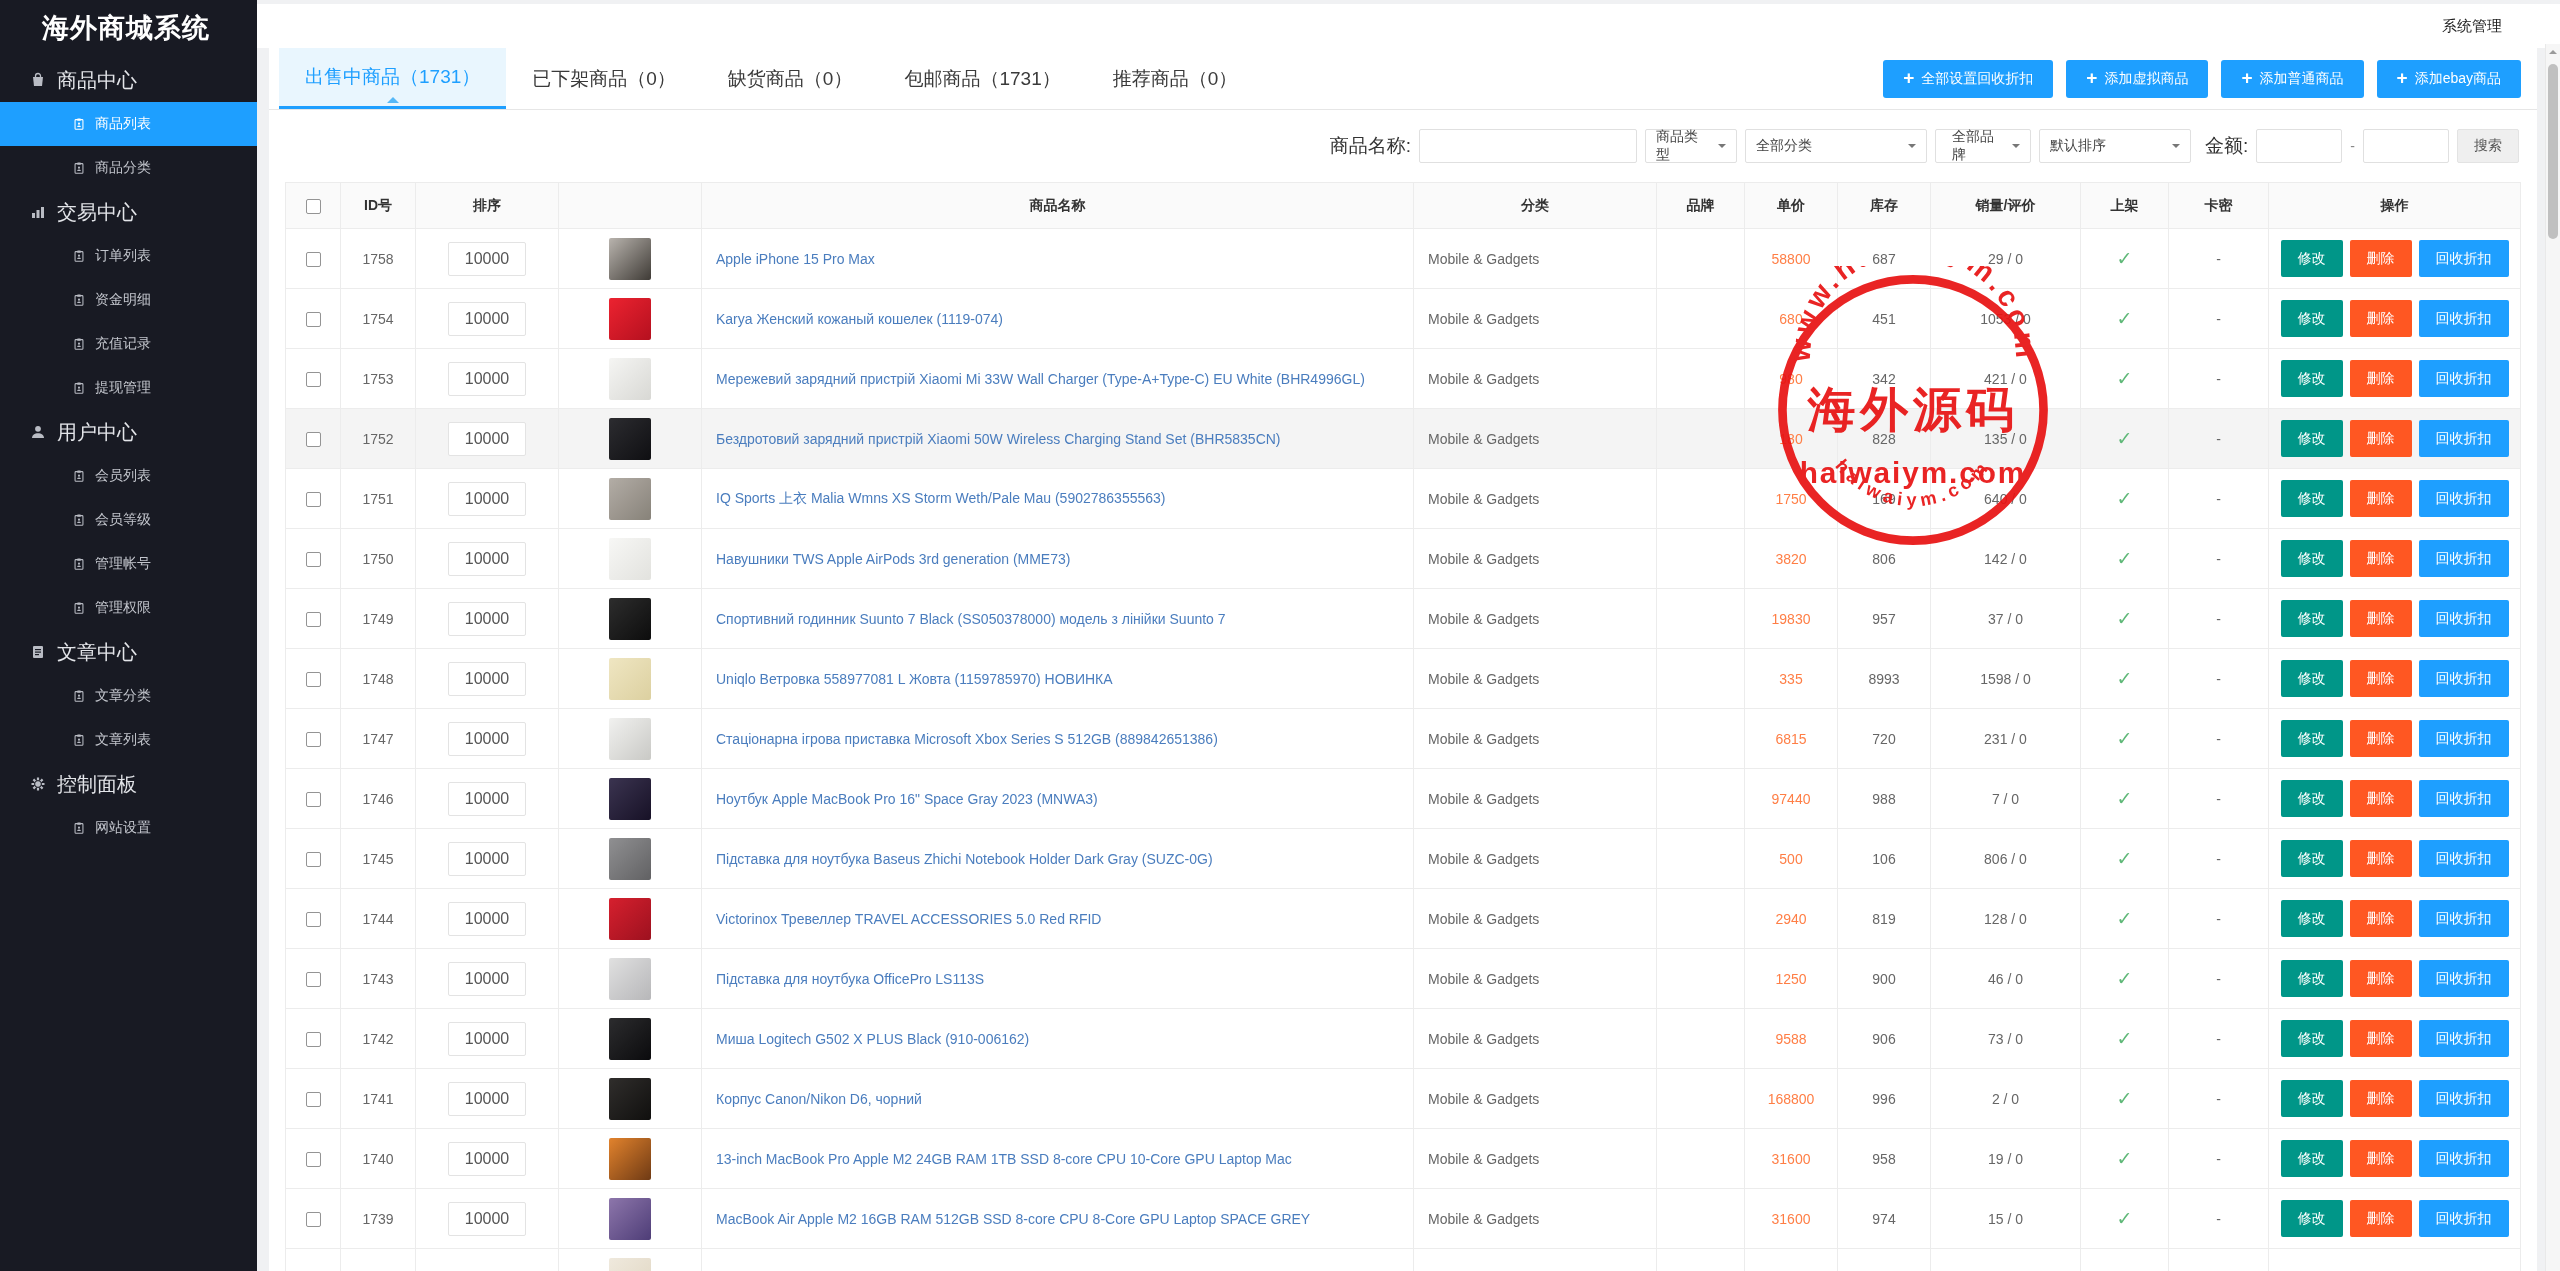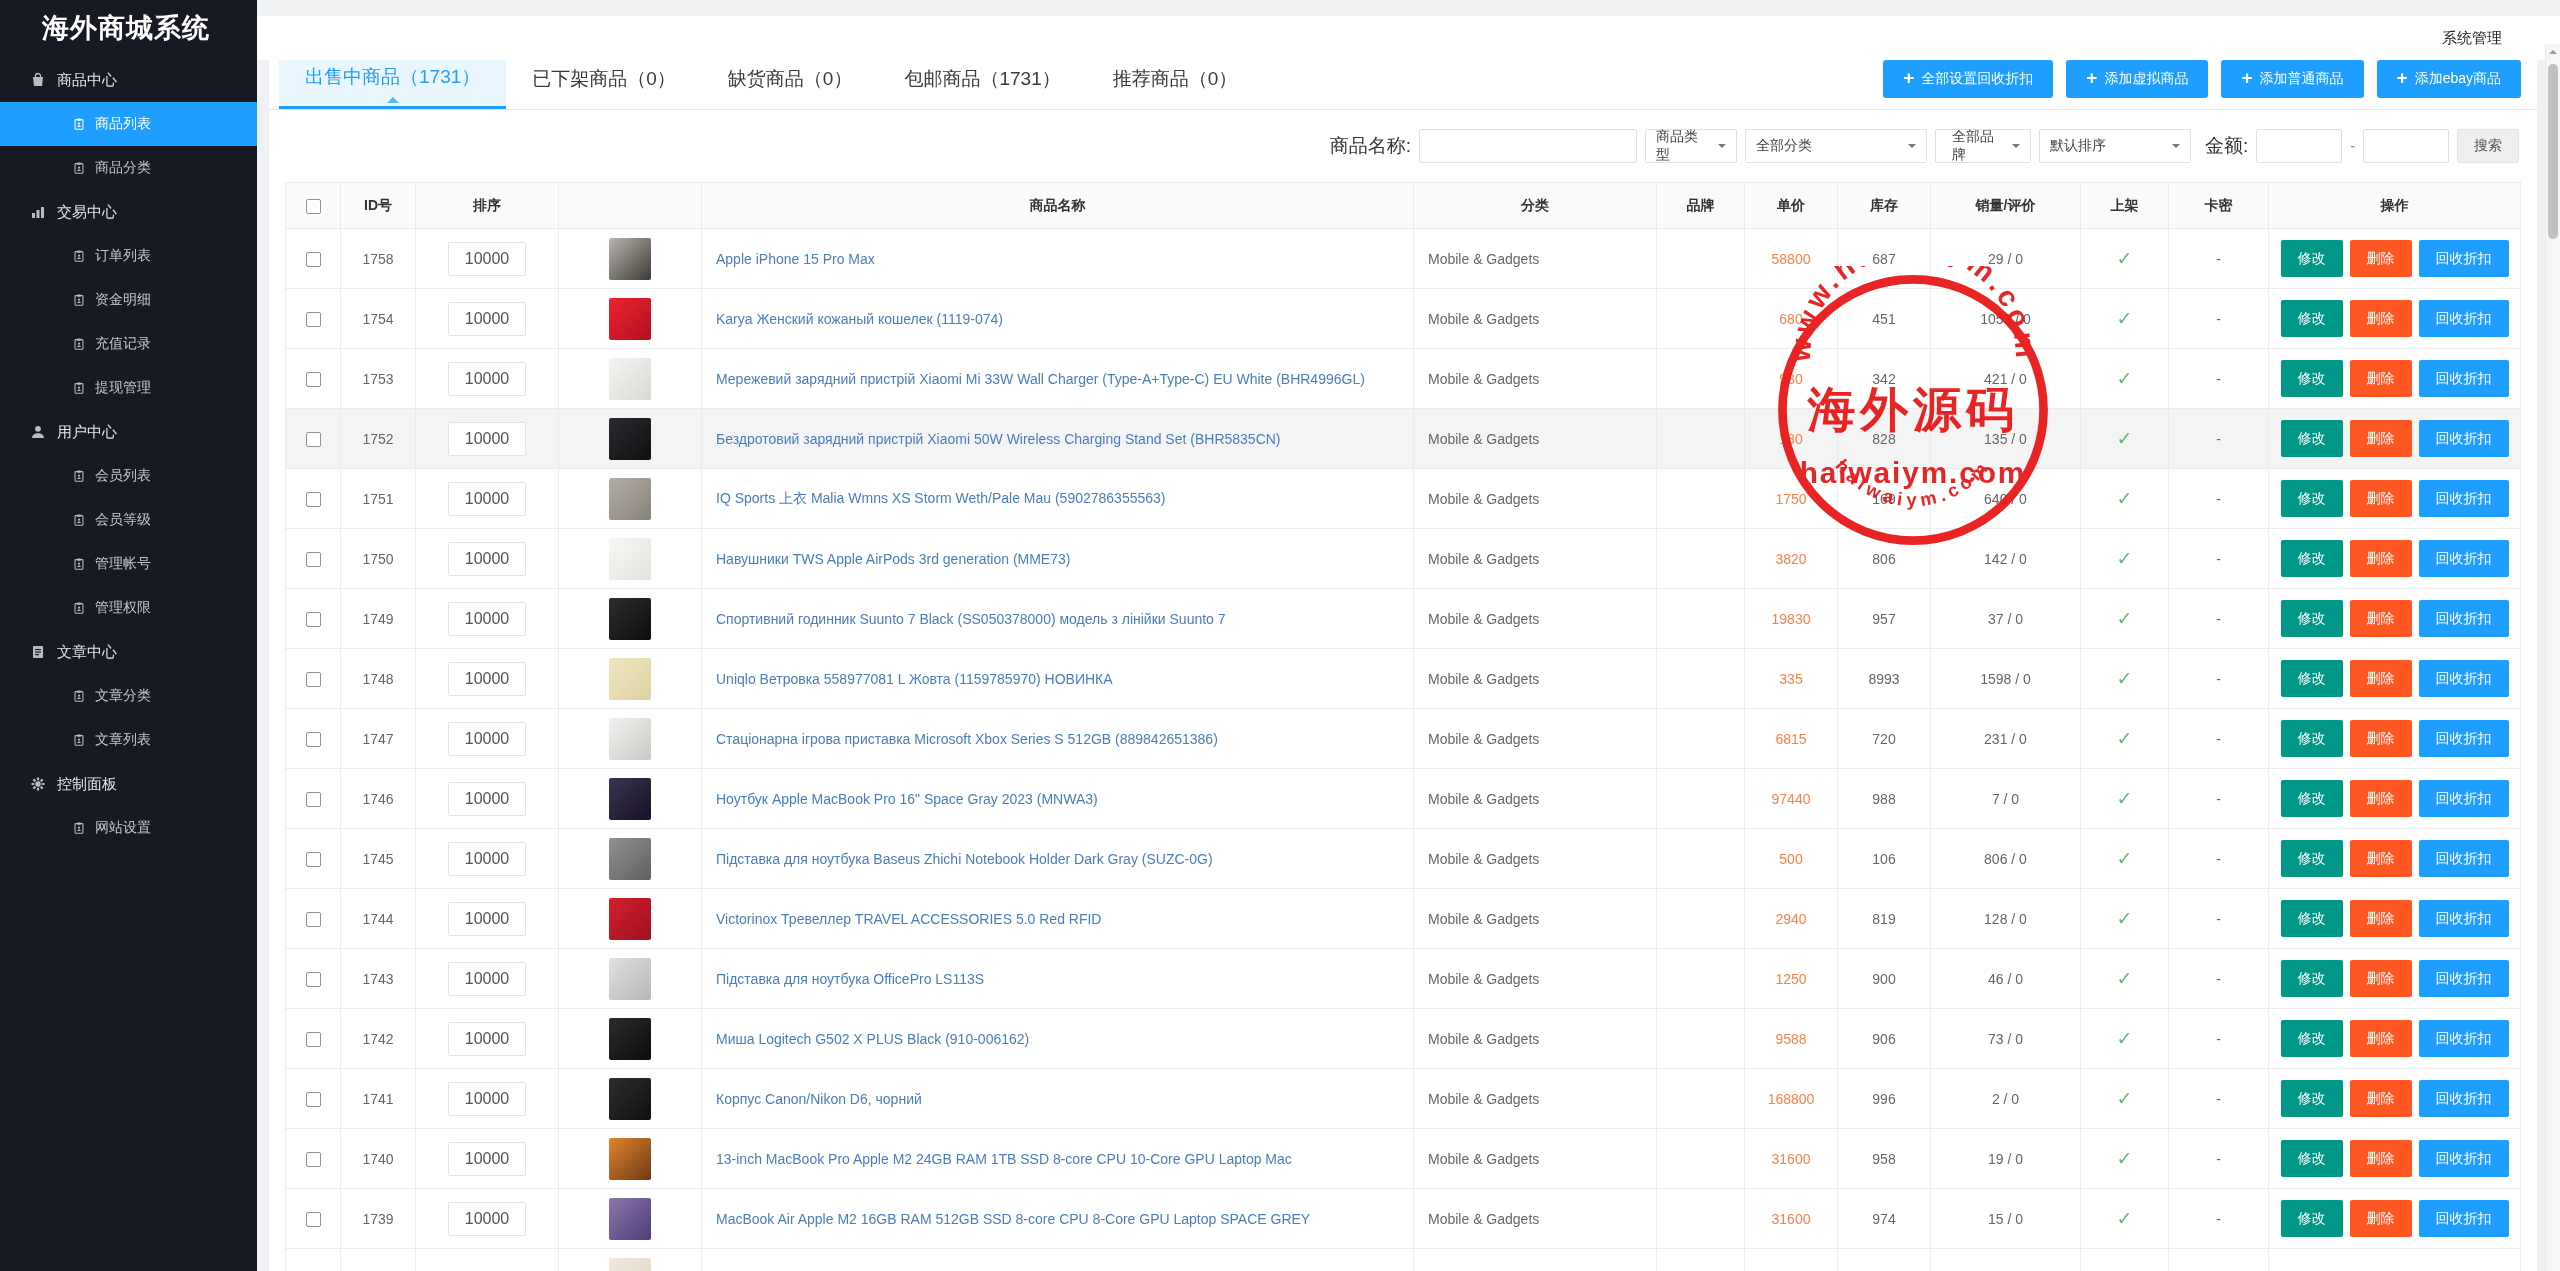--- a/index.html
+++ b/index.html
@@ -3,29 +3,29 @@
 <meta charset="utf-8">
 <style>
   * { margin:0; padding:0; box-sizing:border-box; }
   html,body { width:2560px; height:1271px; overflow:hidden; }
   body { font-family:"Liberation Sans","DejaVu Sans",sans-serif; background:#f0f1f3; position:relative; font-size:14px; color:#333; }
 
   
   .sidebar { position:absolute; left:0; top:0; width:257px; height:1271px; background:#181a23; z-index:5; }
   .logo { height:56px; line-height:56px; padding-left:42px; color:#fff; font-size:27px; font-weight:bold; letter-spacing:1px; }
   .menu { padding-top:2px; }
-  .m-section { height:44px; display:flex; align-items:center; padding-left:30px; color:#e3e5e9; font-size:15px; cursor:pointer; }
+  .m-section { height:44px; display:flex; align-items:center; padding-left:30px; color:#e3e5e9; font-size:20px; cursor:pointer; }
   .m-section .ic { width:16px; height:16px; margin-right:11px; display:inline-block; }
   .m-item { height:44px; display:flex; align-items:center; padding-left:72px; color:#c3c6cd; font-size:14px; cursor:pointer; }
   .m-item .ic { width:14px; height:14px; margin-right:9px; display:inline-block; }
   .m-item.active { background:#1E9FFF; color:#fff; }
   .ic svg { width:100%; height:100%; display:block; }
 
   
-  .topbar { position:absolute; left:257px; top:16px; right:0; height:44px; background:#fff; z-index:4; }
+  .topbar { position:absolute; left:257px; top:4px; right:0; height:44px; background:#fff; z-index:4; }
   .sys-admin { position:absolute; right:58px; top:0; line-height:44px; font-size:15px; color:#1f1f1f; cursor:pointer; }
 
   
   .scrollbar { position:absolute; right:0; top:44px; width:15px; bottom:0; background:#f6f6f6; border-left:1px solid #e9e9e9; z-index:20; }
   .sb-up { height:16px; display:flex; align-items:center; justify-content:center; }
   .sb-up:after { content:""; border:4px solid transparent; border-bottom-color:#9a9a9a; margin-top:-4px; }
   .sb-thumb { position:absolute; left:2px; top:20px; width:10px; height:175px; border-radius:6px; background:#c0c0c0; }
 
   
   .card { position:absolute; left:269px; top:48px; width:2268px; height:1223px; background:#fff; z-index:2; }

